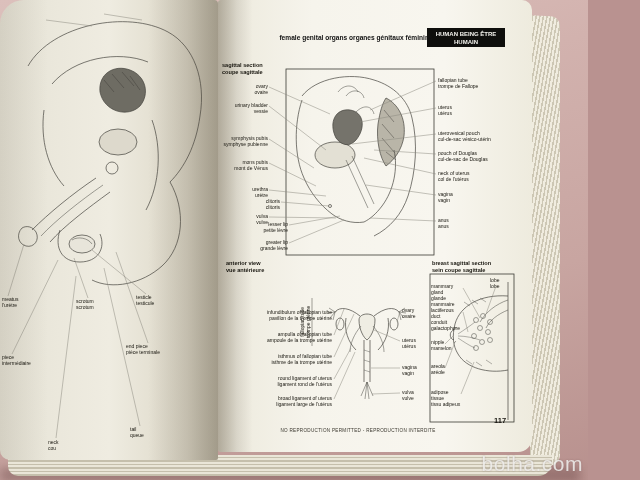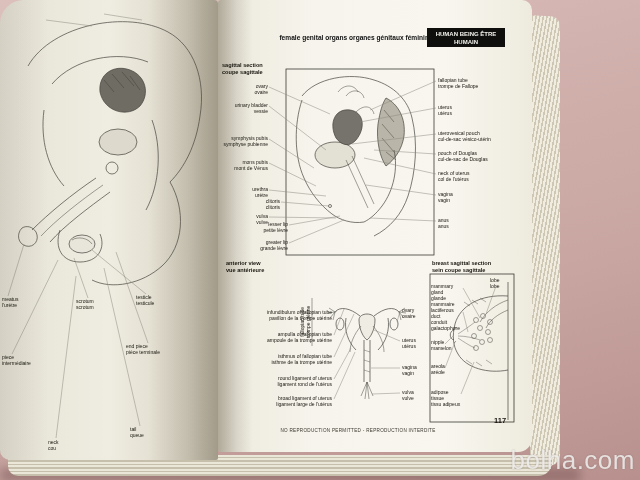--- a/index.html
+++ b/index.html
@@ -1,18 +1,18 @@
 <!DOCTYPE html>
 <html><head>
 <meta charset="utf-8">
 <style>
   * { margin:0; padding:0; box-sizing:border-box; }
   html,body { width:640px; height:480px; background:#b99290; }
   body { font-family:"Liberation Sans", sans-serif; overflow:hidden; }
-  .scene { position:relative; width:640px; height:480px; overflow:hidden;
+  .scene { position:relative; width:588px; height:480px; overflow:hidden;
            background:linear-gradient(165deg,#dcc0bc 0%,#d2b2ae 30%,#c8a5a1 65%,#b8918e 100%); }
 
   .edge-right { position:absolute; left:530px; top:16px; width:30px; height:450px; z-index:1;
     background:repeating-linear-gradient(100deg,#f0ecdf 0 2px,#cdc7b4 2px 3.5px);
     transform:skewY(3deg); border-radius:0 9px 12px 0; }
   .edge-bottom { position:absolute; left:8px; top:455px; width:544px; height:21px; z-index:1;
     background:repeating-linear-gradient(to bottom,#eae6d8 0 2px,#c5bfac 2px 3.5px);
     border-radius:0 0 14px 10px; }
   .book-shadow { position:absolute; left:0; top:468px; width:580px; height:14px; z-index:0;
     background:rgba(70,35,35,.3); filter:blur(5px); }
@@ -33,21 +33,21 @@
   .lbl { position:absolute; font-size:5px; line-height:1.18; color:#18160f; z-index:4; }
   .lbl span { display:block; }
   .r { text-align:right; }
   .hd { font-weight:bold; font-size:5.6px; }
   .title { position:absolute; font-weight:bold; font-size:6.6px; line-height:1.3; text-align:center; color:#111; z-index:4; }
   .hdrbox { position:absolute; background:#0e0e0c; color:#f4f3ee; font-weight:bold;
             font-size:6px; line-height:1.35; text-align:center; padding-top:2px; z-index:4; }
   .vert { transform:rotate(-90deg); transform-origin:center center; text-align:center; }
   .footer { position:absolute; font-size:4.6px; letter-spacing:.3px; text-align:center; color:#3a372e; z-index:4; }
   .pageno { position:absolute; font-size:7.5px; font-weight:bold; color:#15130d; z-index:4; }
-  .watermark { position:absolute; right:5px; bottom:4px; z-index:6; font-size:26px;
+  .watermark { position:absolute; right:5px; bottom:4px; z-index:6; font-size:21px;
                color:#edecea; opacity:.88; letter-spacing:.5px;
                text-shadow:0 0 2px rgba(110,85,85,.45); }
 </style>
 </head>
 <body>
 
 <div class="scene">
 
   <div class="book-shadow"></div>
   <div class="edge-right"></div>

